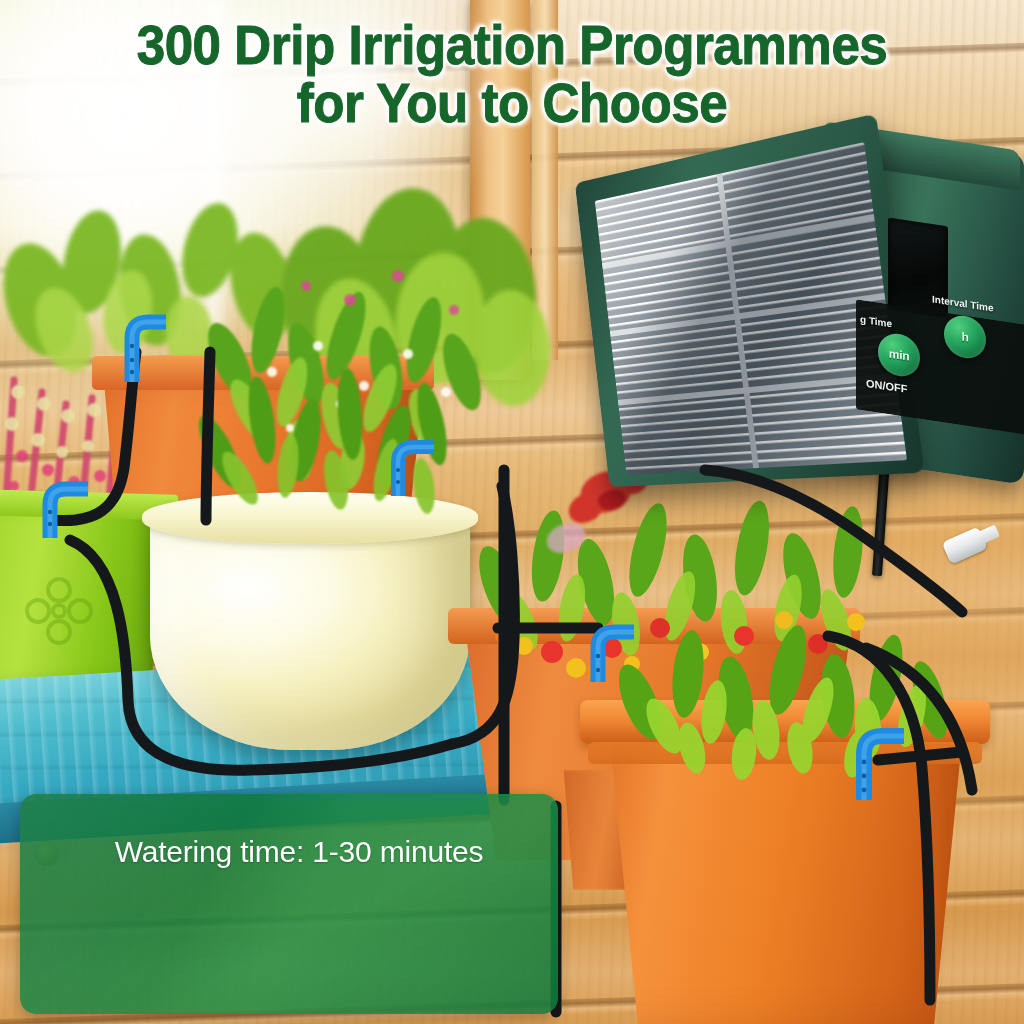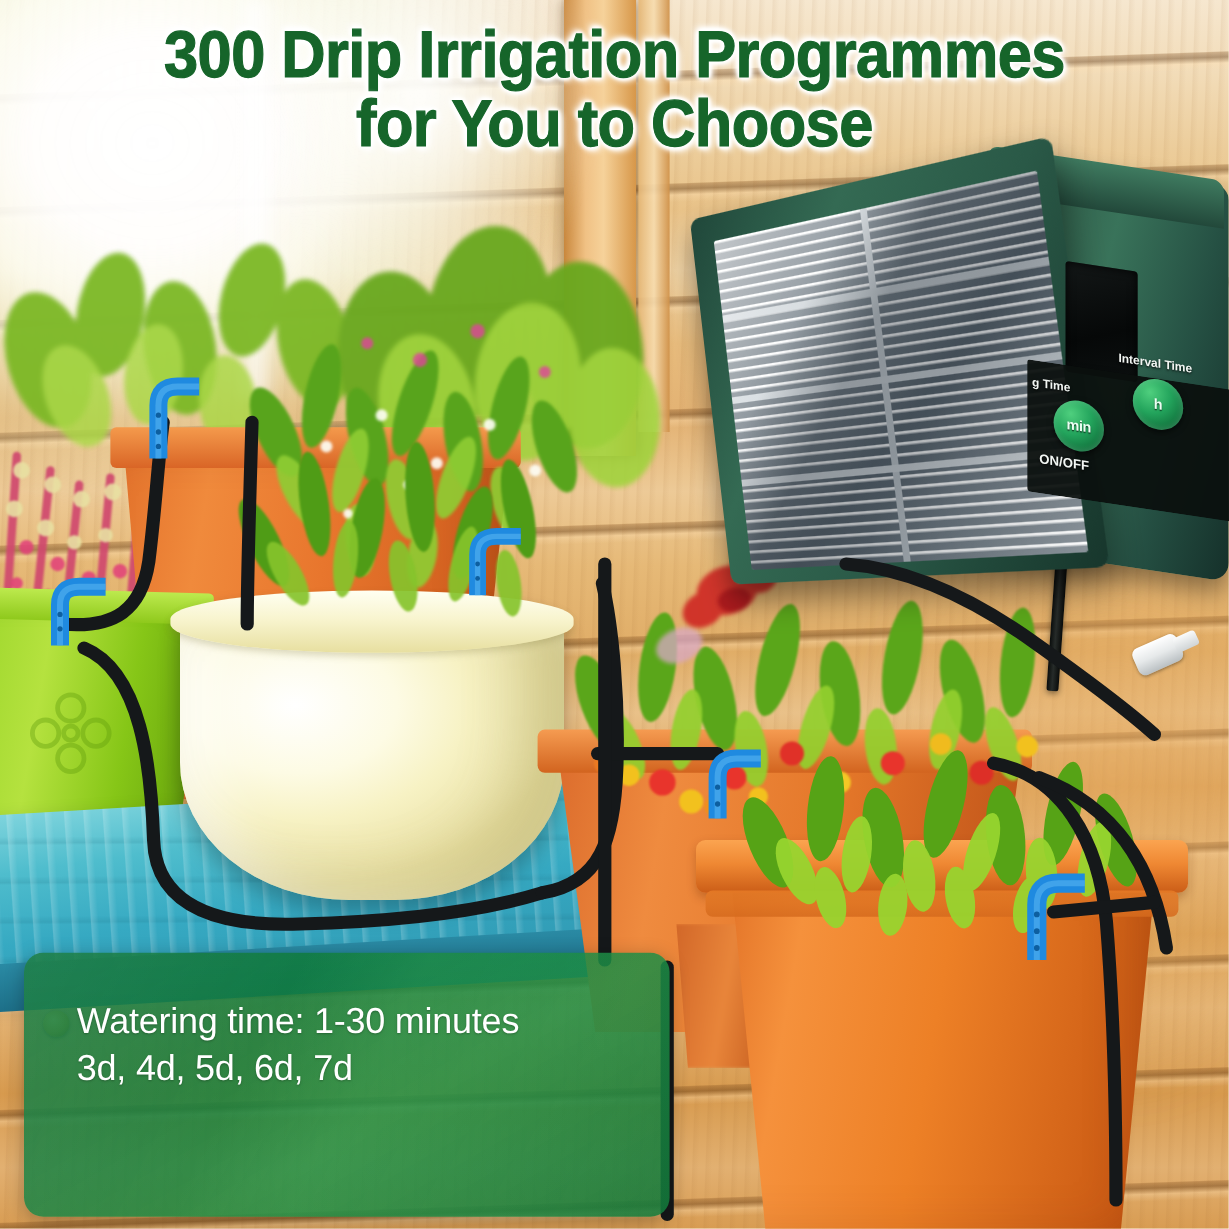--- a/index.html
+++ b/index.html
@@ -360,20 +360,21 @@
   #caption-panel{
     position:absolute;left:20px;top:794px;width:538px;height:220px;
     background:linear-gradient(150deg,
       rgba(13,116,57,.88) 0%,
       rgba(16,124,60,.86) 34%,
       rgba(24,136,66,.84) 58%,
       rgba(18,120,58,.88) 100%);
     border-radius:16px;
     box-shadow:0 4px 16px rgba(0,0,0,.28);
     overflow:hidden;
+    text-align:center;
   }
   .cap-sheen{
     position:absolute;left:0;top:0;width:100%;height:100%;
     background:linear-gradient(118deg,
       rgba(255,255,255,.07) 0%,
       rgba(255,255,255,0) 36%,
       rgba(90,200,110,.14) 52%,
       rgba(255,255,255,0) 100%);
   }
   .cap-text{
@@ -750,17 +751,16 @@
 
   <div id="headline">
     <span class="hl-line">300 Drip Irrigation Programmes</span>
     <span class="hl-line">for You to Choose</span>
   </div>
 
   <div id="caption-panel">
     <div class="cap-sheen"></div>
     <div class="cap-text">
       <span class="cap-line">Watering time: 1-30 minutes</span>
-      <span class="cap-line">3d, 4d, 5d, 6d, 7d</span>
     </div>
   </div>
 
 </div>
 
 </body></html>

